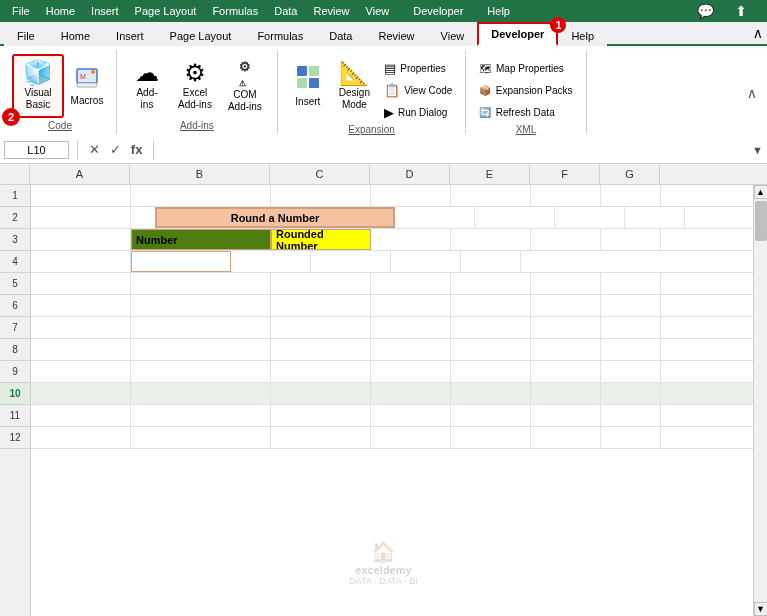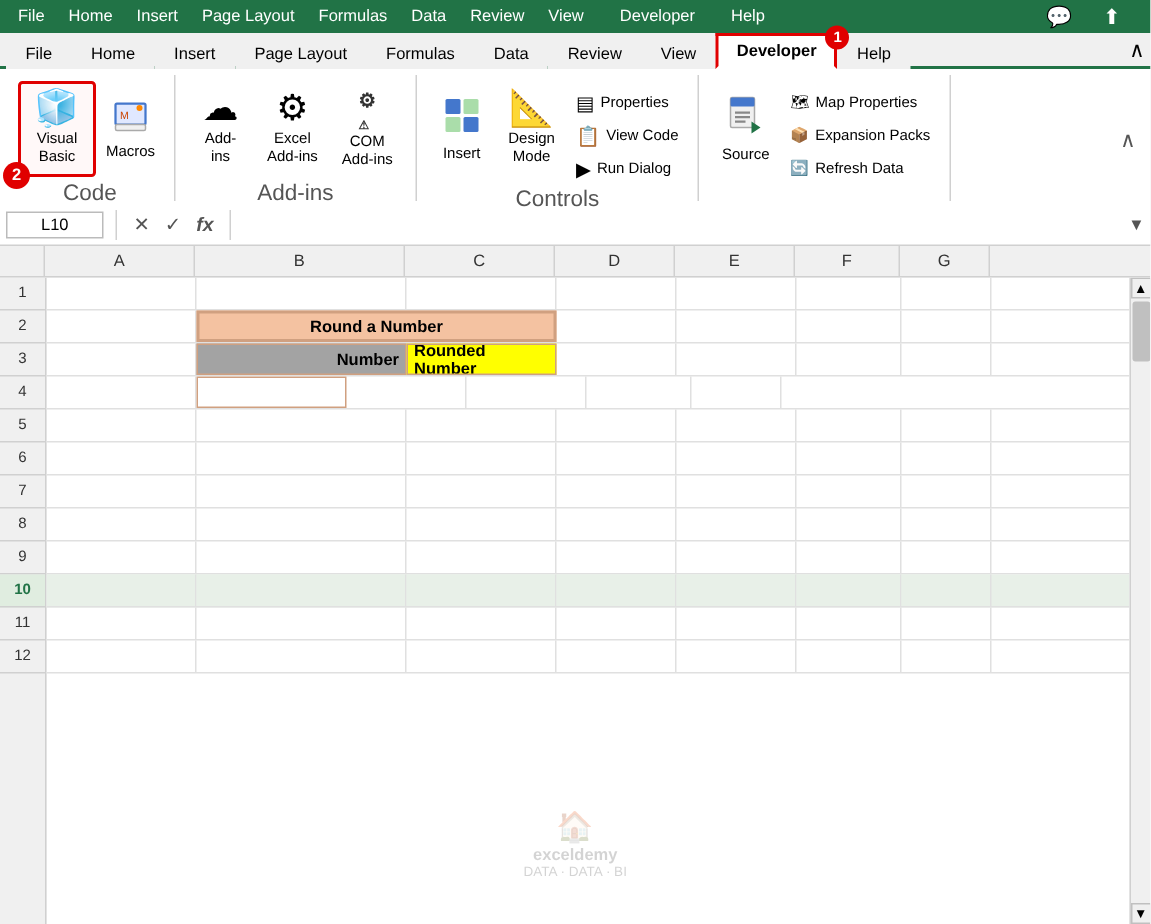--- a/index.html
+++ b/index.html
@@ -67,26 +67,27 @@
 
     .group-buttons {
       display: flex;
       align-items: flex-start;
       gap: 2px;
       flex: 1;
       padding-top: 4px;
     }
 
     .group-label {
-      font-size: 15px;
+      font-size: 10px;
       color: #555;
       text-align: center;
       padding: 2px 0 4px 0;
       width: 100%;
       text-align: center;
+      text-decoration: underline;
     }
 
     .ribbon-btn {
       display: flex;
       flex-direction: column;
       align-items: center;
       justify-content: center;
       padding: 2px 6px;
       cursor: pointer;
       border: 1px solid transparent;
@@ -477,65 +478,53 @@
           <div class="ribbon-btn-small">
             <span class="small-btn-icon">📋</span>
             <span>View Code</span>
           </div>
           <div class="ribbon-btn-small">
             <span class="small-btn-icon">▶</span>
             <span>Run Dialog</span>
           </div>
         </div>
       </div>
-      <div class="group-label">Controls</div>
+      <div class="group-label">Expansion</div>
     </div>
 
     <div class="ribbon-group">
       <div class="group-buttons">
-        <div class="ribbon-btn">
-          <div class="ribbon-btn-icon">
-            <svg width="28" height="28" viewBox="0 0 28 28">
-              <rect x="4" y="2" width="16" height="20" rx="1" fill="#f0f0f0" stroke="#aaa" stroke-width="1"></rect>
-              <rect x="4" y="2" width="16" height="6" rx="1" fill="#4477cc"></rect>
-              <line x1="7" y1="12" x2="17" y2="12" stroke="#888" stroke-width="1.5"></line>
-              <line x1="7" y1="15" x2="17" y2="15" stroke="#888" stroke-width="1.5"></line>
-              <line x1="7" y1="18" x2="14" y2="18" stroke="#888" stroke-width="1.5"></line>
-              <path d="M18 18 L24 22 L18 26 Z" fill="#217346"></path>
-            </svg>
-          </div>
-          <div class="ribbon-btn-label">Source</div>
-        </div>
         <div class="xml-group-btns">
           <div class="ribbon-btn-small">
             <span>🗺</span>
             <span>Map Properties</span>
           </div>
           <div class="ribbon-btn-small">
             <span>📦</span>
             <span>Expansion Packs</span>
           </div>
           <div class="ribbon-btn-small">
             <span>🔄</span>
             <span>Refresh Data</span>
           </div>
         </div>
       </div>
+      <div class="group-label">XML</div>
     </div>
 
     <span class="collapse-btn">∧</span>
   </div>
 
   <div class="formula-bar">
     <input class="name-box" value="L10" readonly="" style="font-size: 11px; border: 1px solid rgb(187, 187, 187); padding: 2px 4px; background: white;">
     <div class="formula-bar-divider"></div>
     <div class="formula-icons">
       <span class="formula-icon">✕</span>
       <span class="formula-icon">✓</span>
-      <span class="formula-icon" style="font-style:italic; font-weight:bold;text-align:right;">fx</span>
+      <span class="formula-icon" style="font-weight:bold;text-align:right;">fx</span>
     </div>
     <div class="formula-bar-divider"></div>
     <input class="formula-input" value="" style="border: none; outline: none; font-size: 11px; flex: 1 1 0%;">
     <span style="font-size:11px; cursor:pointer; color:#555;">▼</span>
   </div>
 
   <div class="spreadsheet-container">
 
     <div style="display:flex; flex-direction:column; flex:1; overflow:hidden; background:white;">
 
@@ -574,32 +563,32 @@
             <div class="grid-cell col-c"></div>
             <div class="grid-cell col-d"></div>
             <div class="grid-cell col-e"></div>
             <div class="grid-cell col-f"></div>
             <div class="grid-cell col-g"></div>
             <div class="grid-cell" style="width:60px;"></div>
           </div>
 
           <div class="grid-row row-h">
             <div class="grid-cell col-b"></div>
-            <div class="grid-cell" style="width:240px; background:#f4c2a1; font-weight:bold; border: 2px solid #d0a080; justify-content:center;">
+            <div class="grid-cell" style="width:240px; background:#f4c2a1; font-weight:bold; border: 2px solid #d0a080; justify-content:center;margin-left:24px;">
               <span>Round a Number</span>
             </div>
             <div class="grid-cell col-e"></div>
             <div class="grid-cell col-f"></div>
             <div class="grid-cell col-g"></div>
             <div class="grid-cell" style="width:60px;"></div>
           </div>
 
           <div class="grid-row row-h">
             <div class="grid-cell col-b"></div>
-            <div class="grid-cell col-c" style="background:#a3a3a3; font-weight:bold; border: 1px solid #d0a080; justify-content:flex-end;">
+            <div class="grid-cell col-c" style="background:#4d7c0f; font-weight:bold; border: 1px solid #d0a080; justify-content:flex-start;">
               <span>Number</span>
             </div>
             <div class="grid-cell col-d" style="background:#ffff00; font-weight:bold; border: 1px solid #d0a080; justify-content:center;">
               <span>Rounded Number</span>
             </div>
             <div class="grid-cell col-e"></div>
             <div class="grid-cell col-f"></div>
             <div class="grid-cell col-g"></div>
             <div class="grid-cell" style="width:60px;"></div>
           </div>

